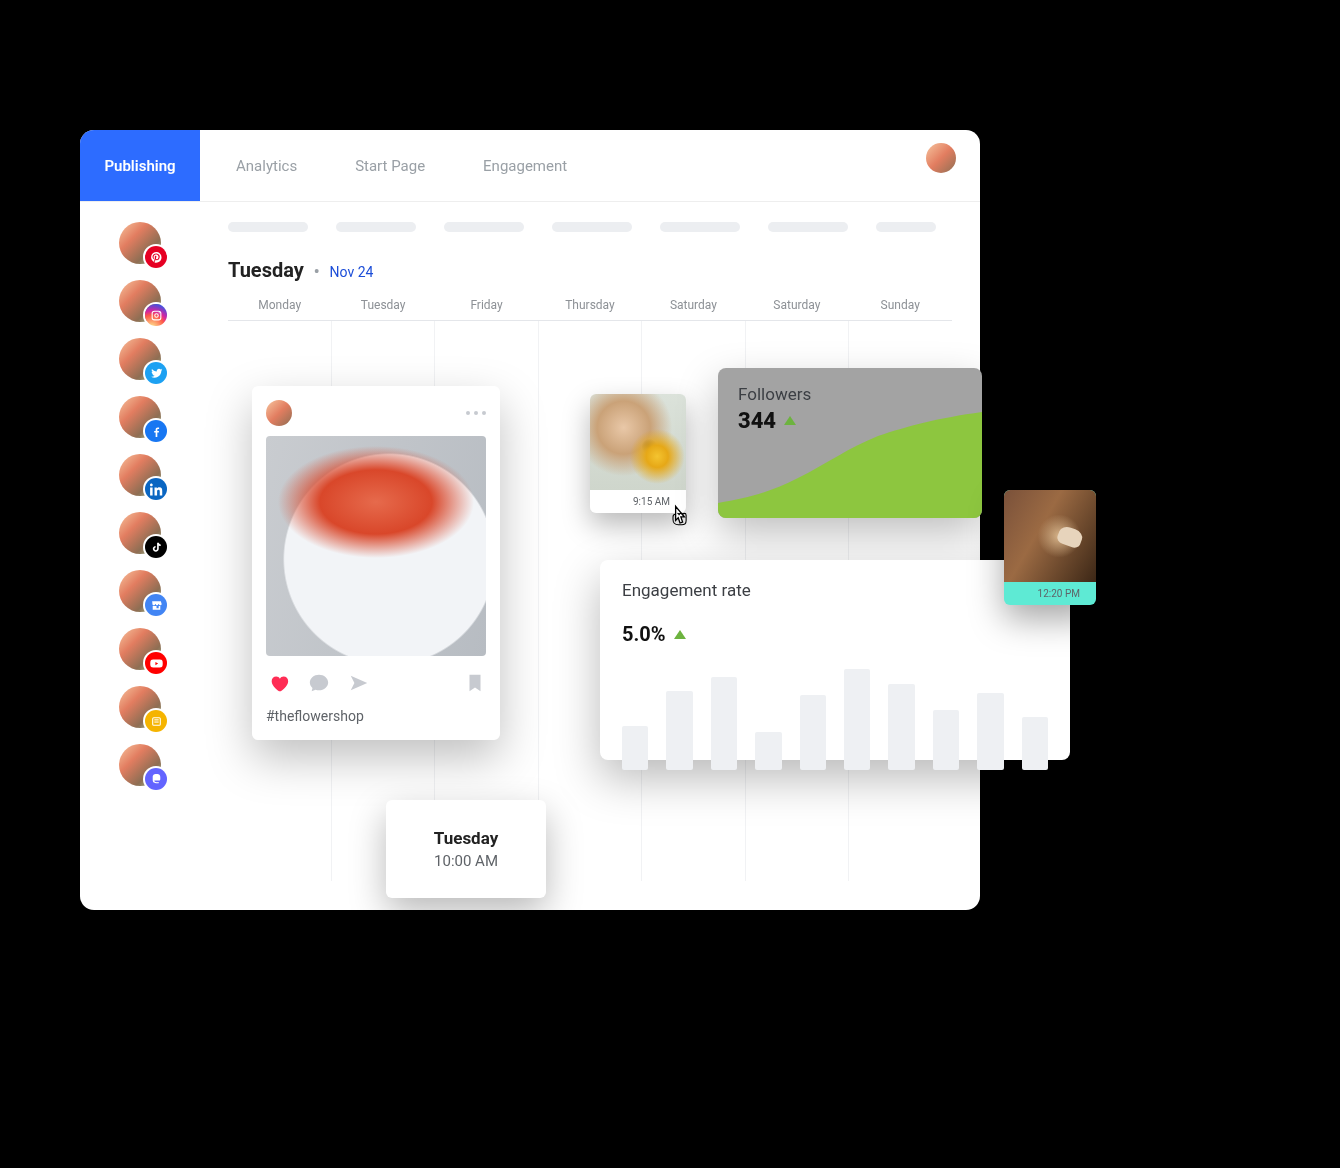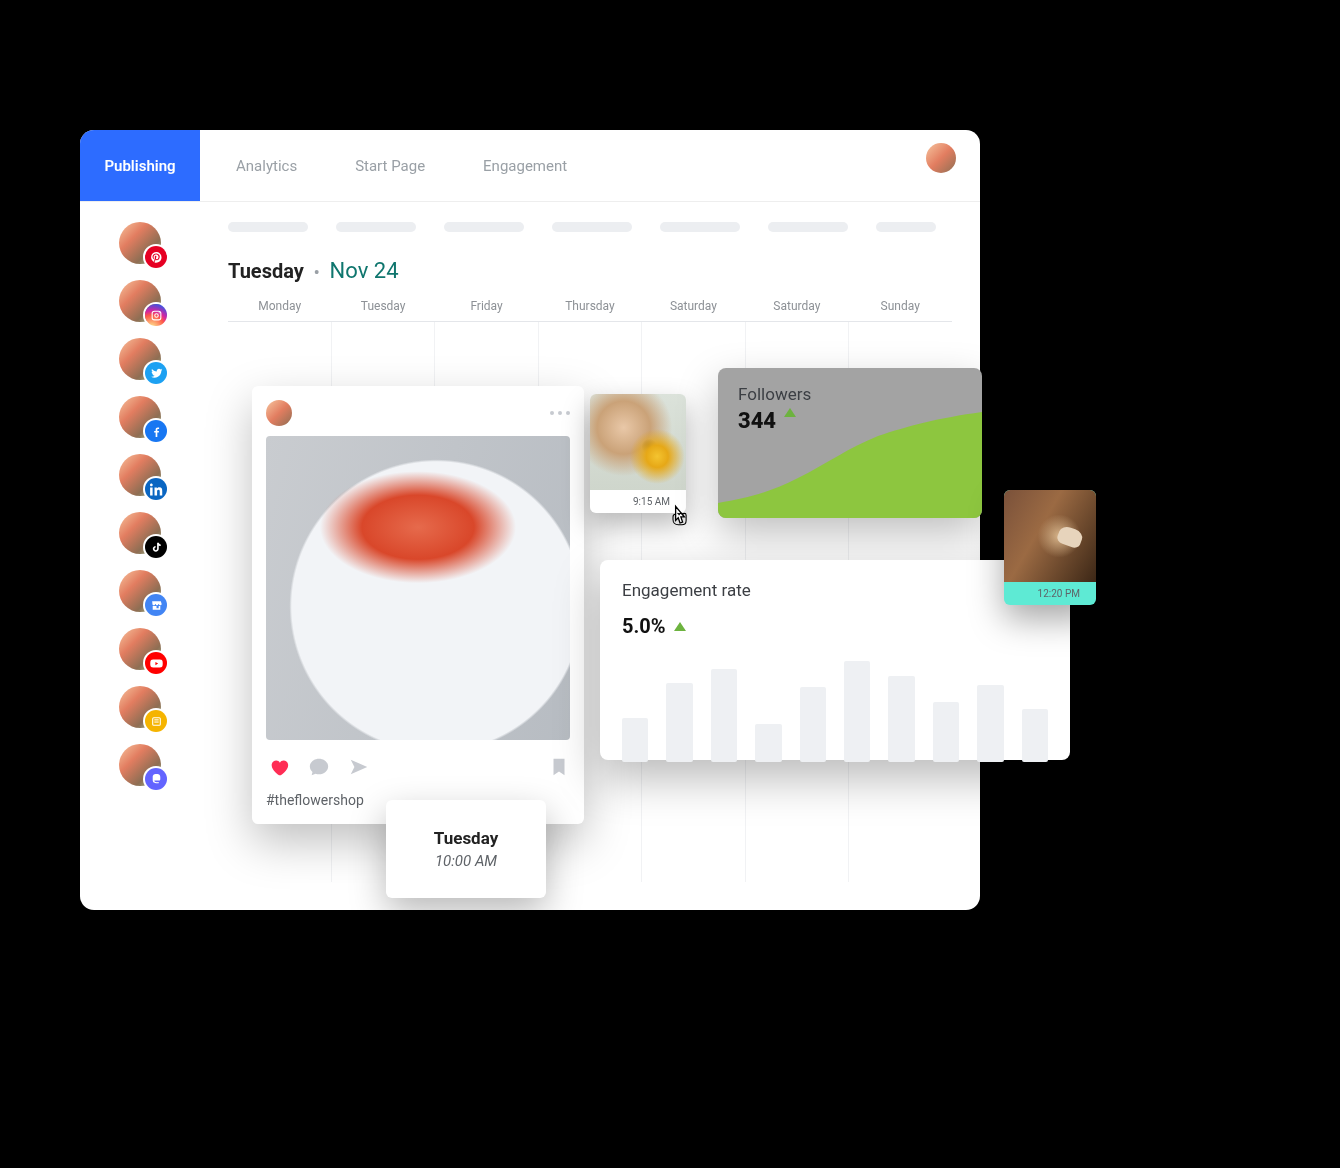--- a/index.html
+++ b/index.html
@@ -90,38 +90,38 @@
     display: flex; gap: 28px; margin-bottom: 26px;
   }
   .ph {
     height: 10px; border-radius: 5px; background: #eceef1;
   }
   .date-line {
     display: flex; align-items: baseline; gap: 10px; margin-bottom: 16px;
   }
   .date-day { font-weight: 700; font-size: 20px; color:#222; }
   .date-sep { color:#9aa0a6; font-weight:700; }
-  .date-rest { color:#0f766e; font-size: 22px; }
+  .date-rest { color:#1d4ed8; font-size: 14px; }
   .week-header {
     display: flex; border-bottom: 1px solid #e4e6ea; font-size: 12px; color:#8d9196;
   }
   .week-header > div {
     flex:1; text-align:center; padding-bottom:8px;
   }
   .grid {
     position: relative; height: 560px; display:flex;
   }
   .grid-col { flex:1; border-right: 1px solid #f1f2f4; }
   .grid-col:last-child { border-right: none; }
 
   
   .post-card {
     position: absolute;
     left: 252px; top: 386px;
-    width: 332px;
+    width: 248px;
     background:#fff;
     border-radius: 6px;
     box-shadow: 0 18px 46px rgba(0,0,0,0.25);
     padding: 14px 14px 16px 14px;
   }
   .post-head { display:flex; align-items:center; justify-content:space-between; margin-bottom:10px;}
   .post-avatar { width:26px;height:26px;border-radius:50%;
     background: linear-gradient(135deg,#f7c59f,#e27d60,#8e6e53); }
   .ellipsis { display:flex; gap:4px; }
   .ellipsis span{ width:4px;height:4px;border-radius:50%;background:#c7cad0;}
@@ -142,21 +142,21 @@
   
   .schedule-tip {
     position:absolute;
     left: 386px; top: 800px;
     width: 160px; height: 98px;
     background:#fff; border-radius:6px;
     box-shadow: 0 14px 36px rgba(0,0,0,0.28);
     display:flex; flex-direction:column; align-items:center; justify-content:center;
   }
   .tip-day { font-weight:700; font-size:17px; color:#222; margin-bottom:4px;}
-  .tip-time { font-size:15px; color:#5f6368;font-style:italic; }
+  .tip-time { font-size:15px; color:#5f6368; }
 
   
   .mini-post {
     position:absolute;
     left:590px; top:394px;
     width:96px;
     background:#fff; border-radius:6px;
     box-shadow:0 12px 28px rgba(0,0,0,0.28);
   }
   .mini-img{
@@ -177,37 +177,37 @@
   .followers-card{
     position:absolute;
     left:718px; top:368px;
     width:264px; height:150px;
     background:#a3a3a3; border-radius:8px;
     box-shadow:0 16px 40px rgba(0,0,0,0.25);
     padding:16px 18px 10px 20px;
     overflow:hidden;
   }
   .followers-label{ color:#3c3f44; font-size:17px; margin-bottom:4px;}
-  .followers-val-row{ display:flex; gap:8px;}
+  .followers-val-row{ display:flex; align-items:center; gap:8px;}
   .followers-val{ font-weight:800; font-size:22px; color:#111;}
   .tri-up{ width:0;height:0;border-left:6px solid transparent;border-right:6px solid transparent;border-bottom:9px solid #6db33f;}
   .area-chart{
     position:absolute; left:0; right:0; bottom:0; height:110px;
   }
 
   
   .eng-card{
     position:absolute;
     left:600px; top:560px;
     width:470px; height:200px;
     background:#fff; border-radius:8px;
     box-shadow:0 18px 46px rgba(0,0,0,0.28);
     padding:20px 22px 14px 22px;
   }
-  .eng-label{ color:#3c3f44; font-size:17px; margin-bottom:14px;}
+  .eng-label{ color:#3c3f44; font-size:17px; margin-bottom:22px;}
   .eng-val-row{ display:flex; align-items:center; gap:8px;}
   .eng-val{ font-weight:700; font-size:20px; color:#111;}
   .bars{
     display:flex; align-items:flex-end; gap:18px;
     margin-top:14px; height:110px;
   }
   .bar{ width:28px; background:#eef0f3; border-radius:2px;}
 
   
   .mini-post-right{

